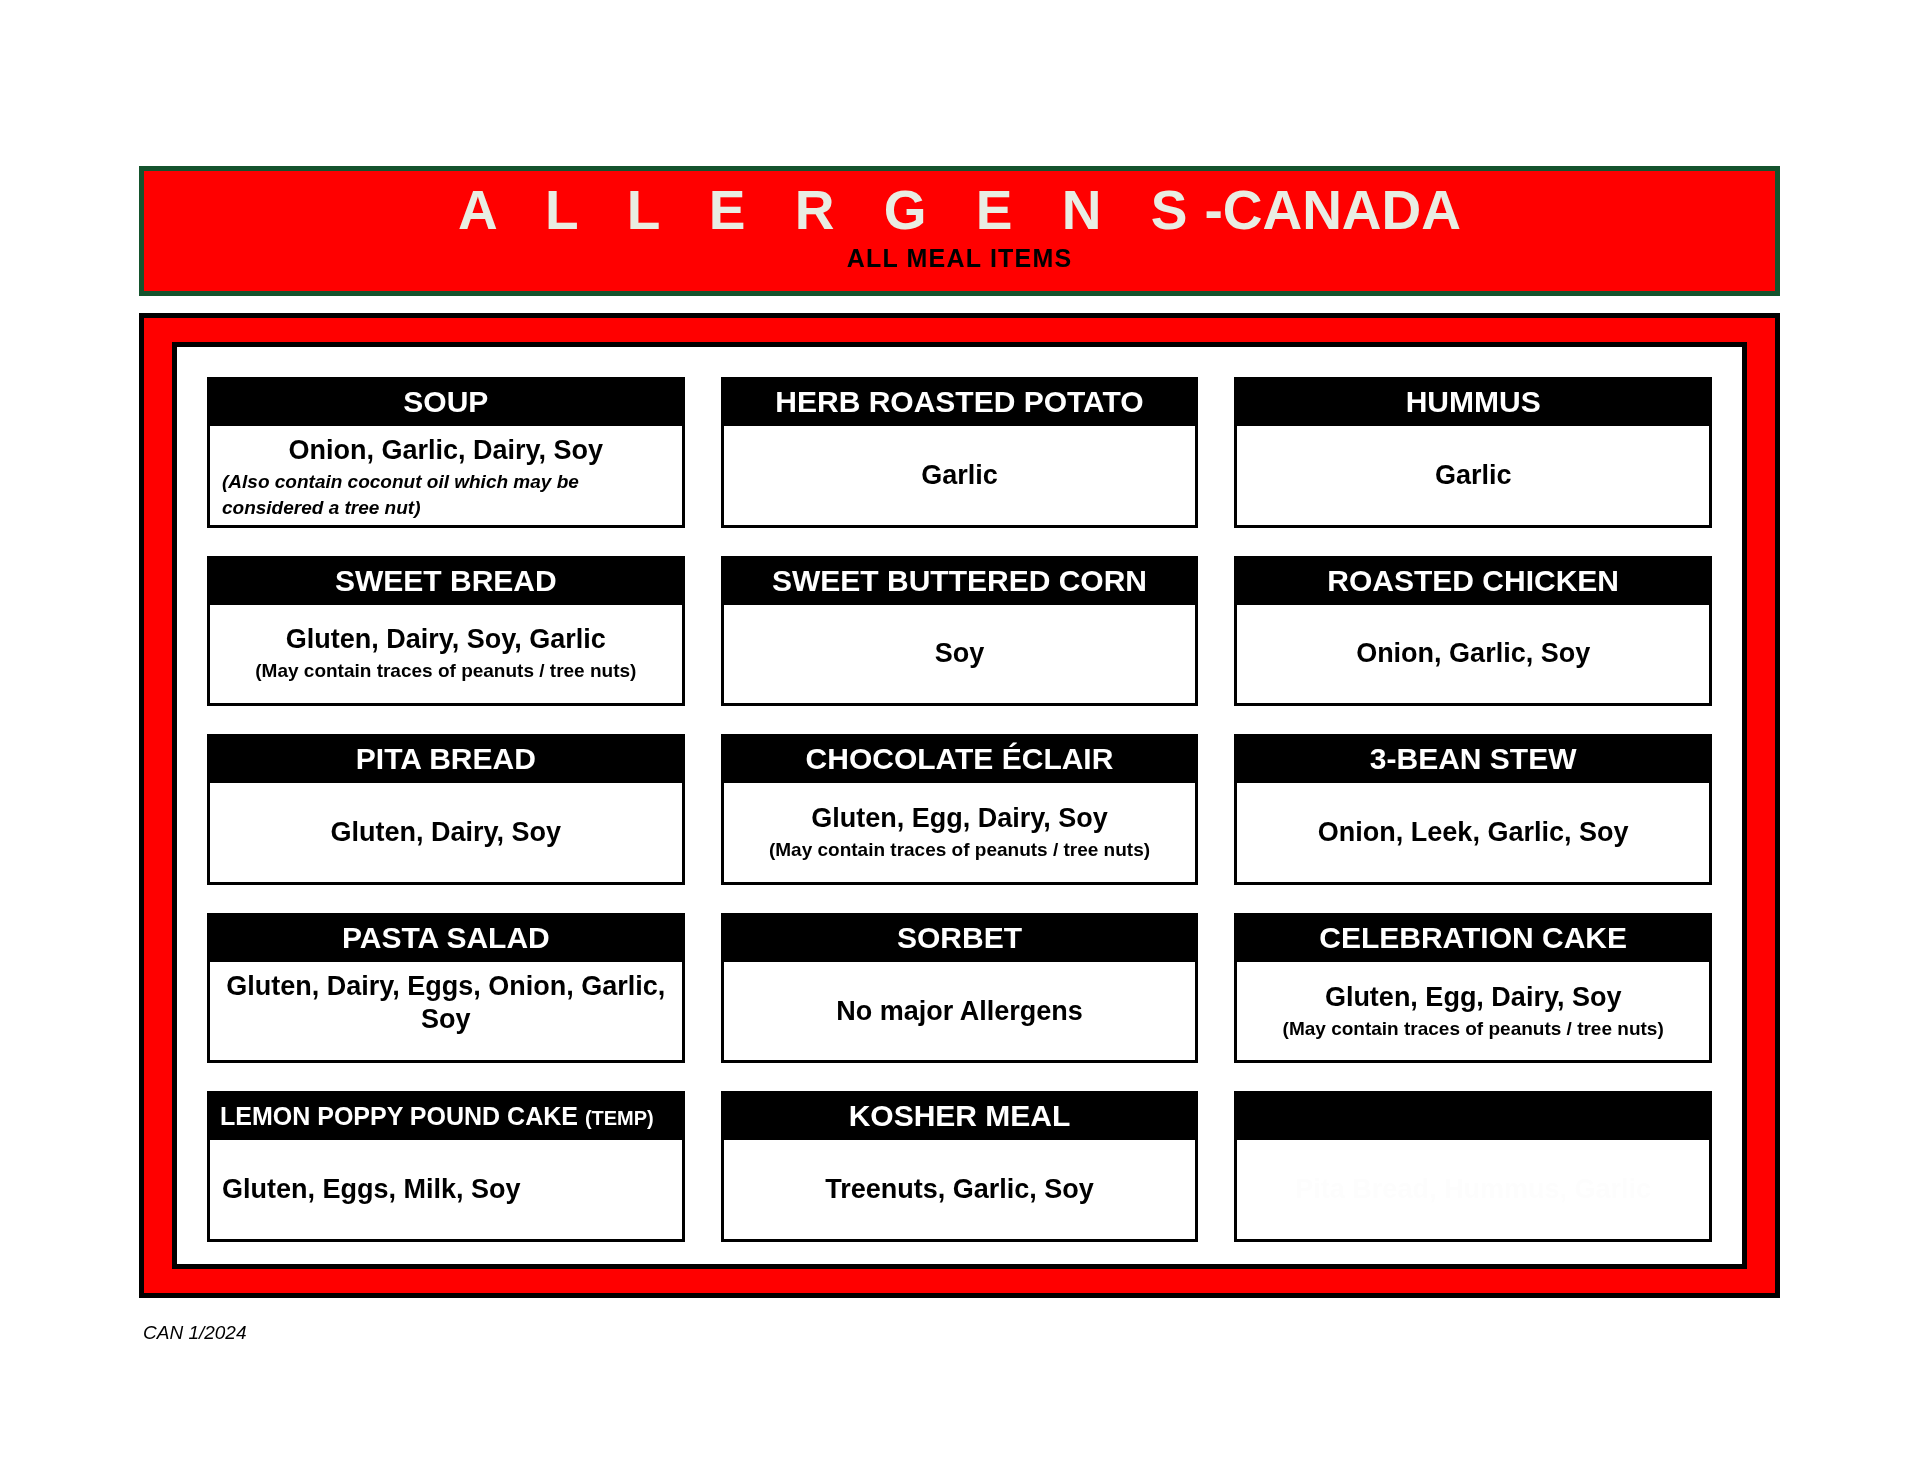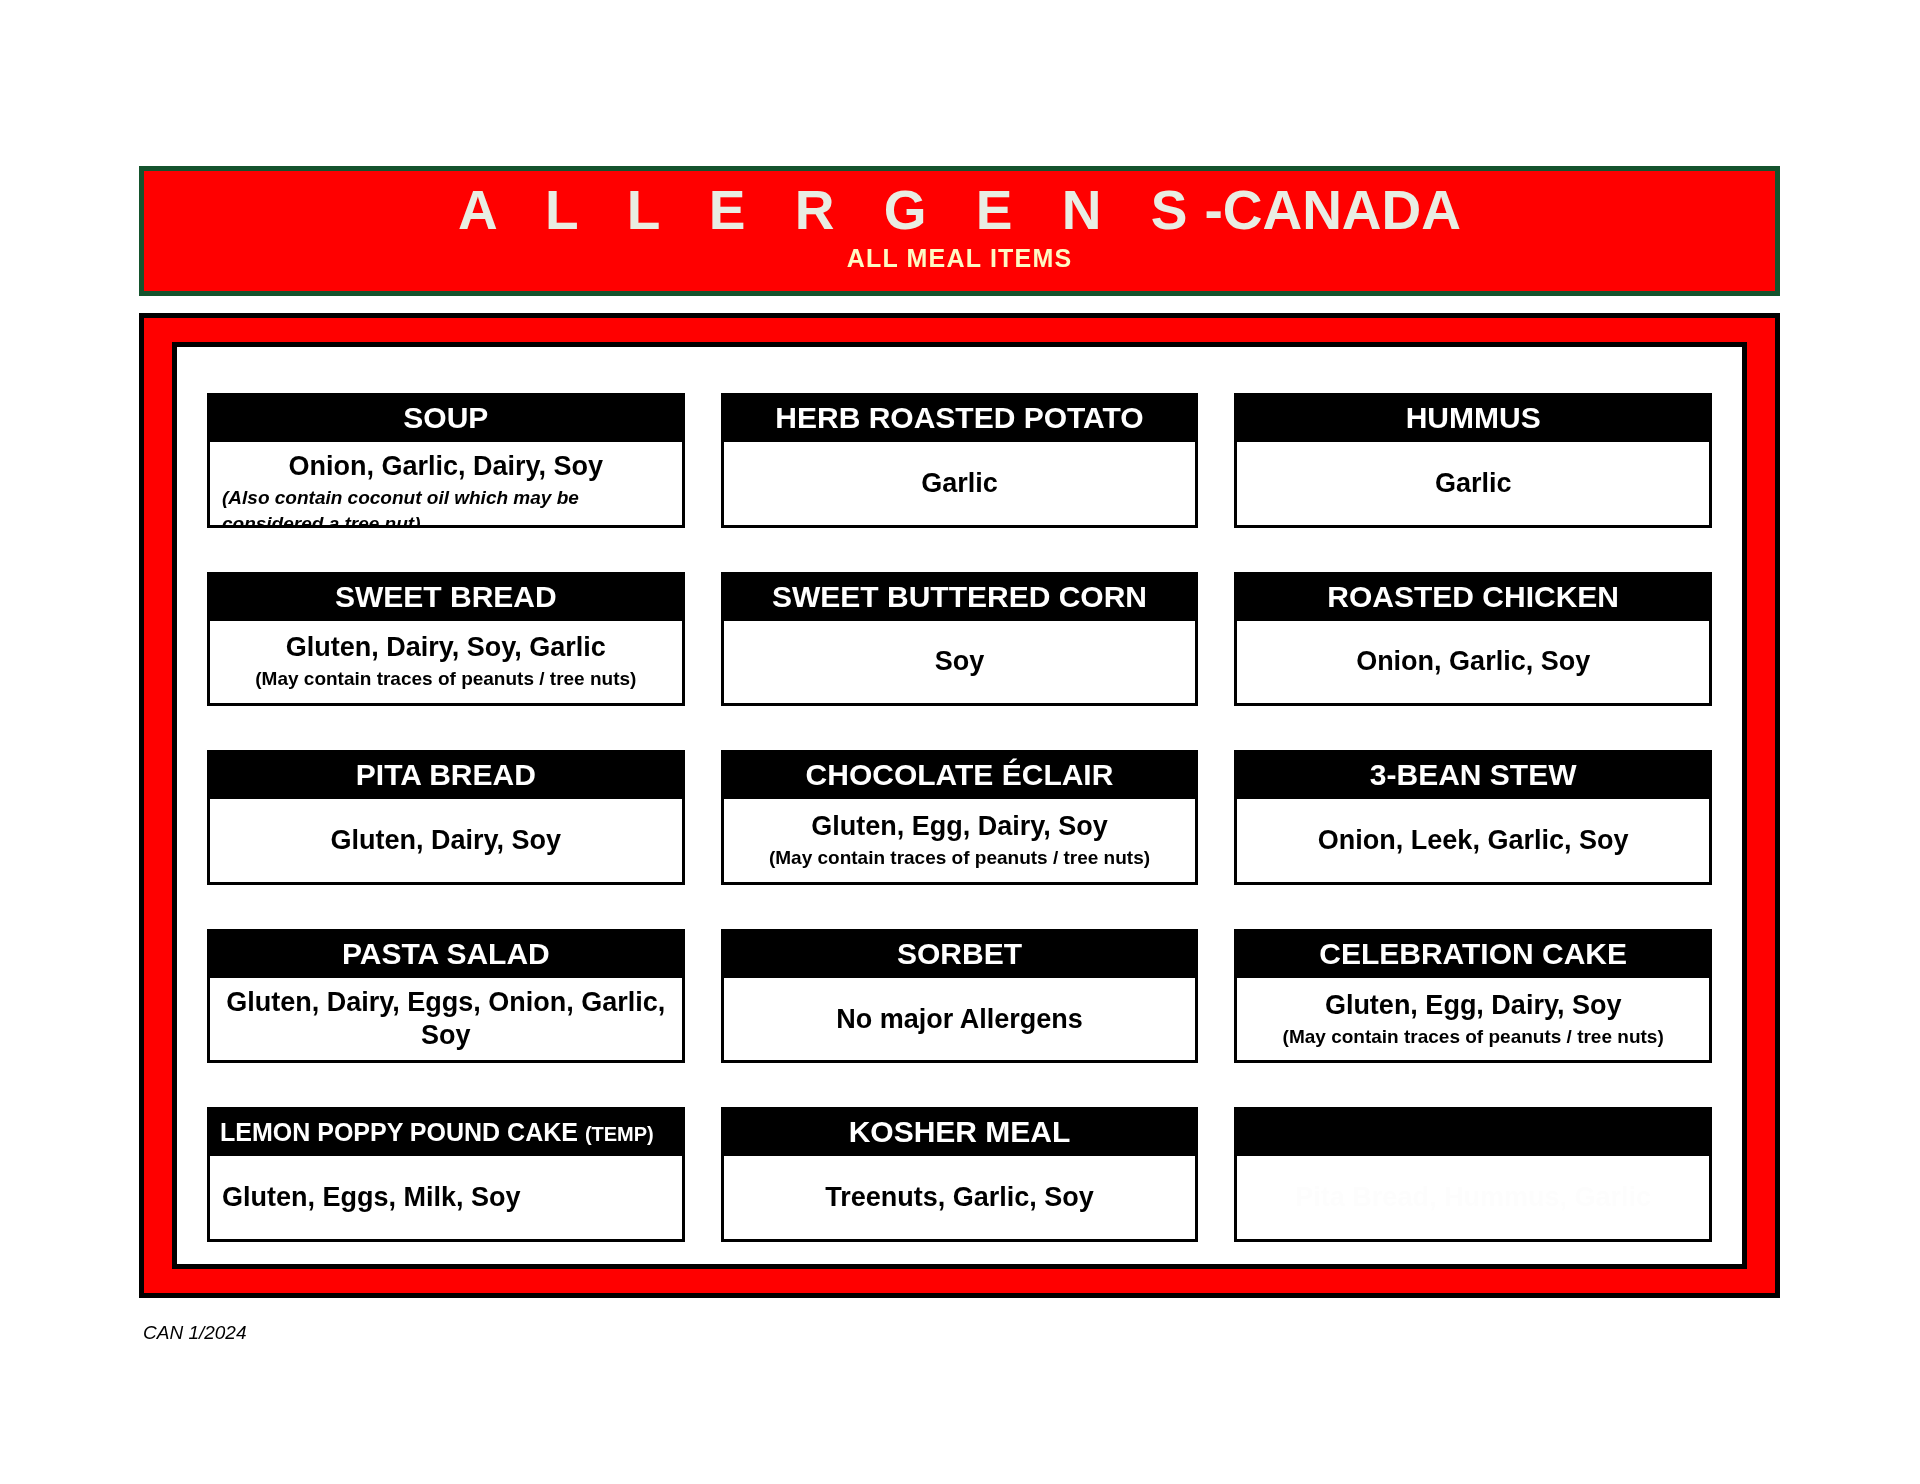--- a/index.html
+++ b/index.html
@@ -46,21 +46,21 @@
     white-space: nowrap;
     letter-spacing: 0;
   }
   .title-main .spaced {
     letter-spacing: 17px;
   }
   .title-main .dash {
     letter-spacing: 0px;
   }
   .title-sub {
-    color: #fef9c3;
+    color: #000000;
     font-weight: bold;
     font-size: 25px;
     line-height: 28px;
     letter-spacing: 1.2px;
     margin-top: 3px;
   }
 
   
   .frame-outer {
     position: absolute;
@@ -97,21 +97,20 @@
   }
 
   
   .card {
     display: flex;
     flex-direction: column;
     background: #000000;
     border: 3px solid #000000;
     box-sizing: border-box;
     overflow: hidden;
-    margin-top: 16px;
   }
   .card-header {
     background: #000000;
     color: #ffffff;
     font-weight: bold;
     font-size: 30px;
     line-height: 44px;
     height: 46px;
     text-align: center;
     padding: 0 6px;

